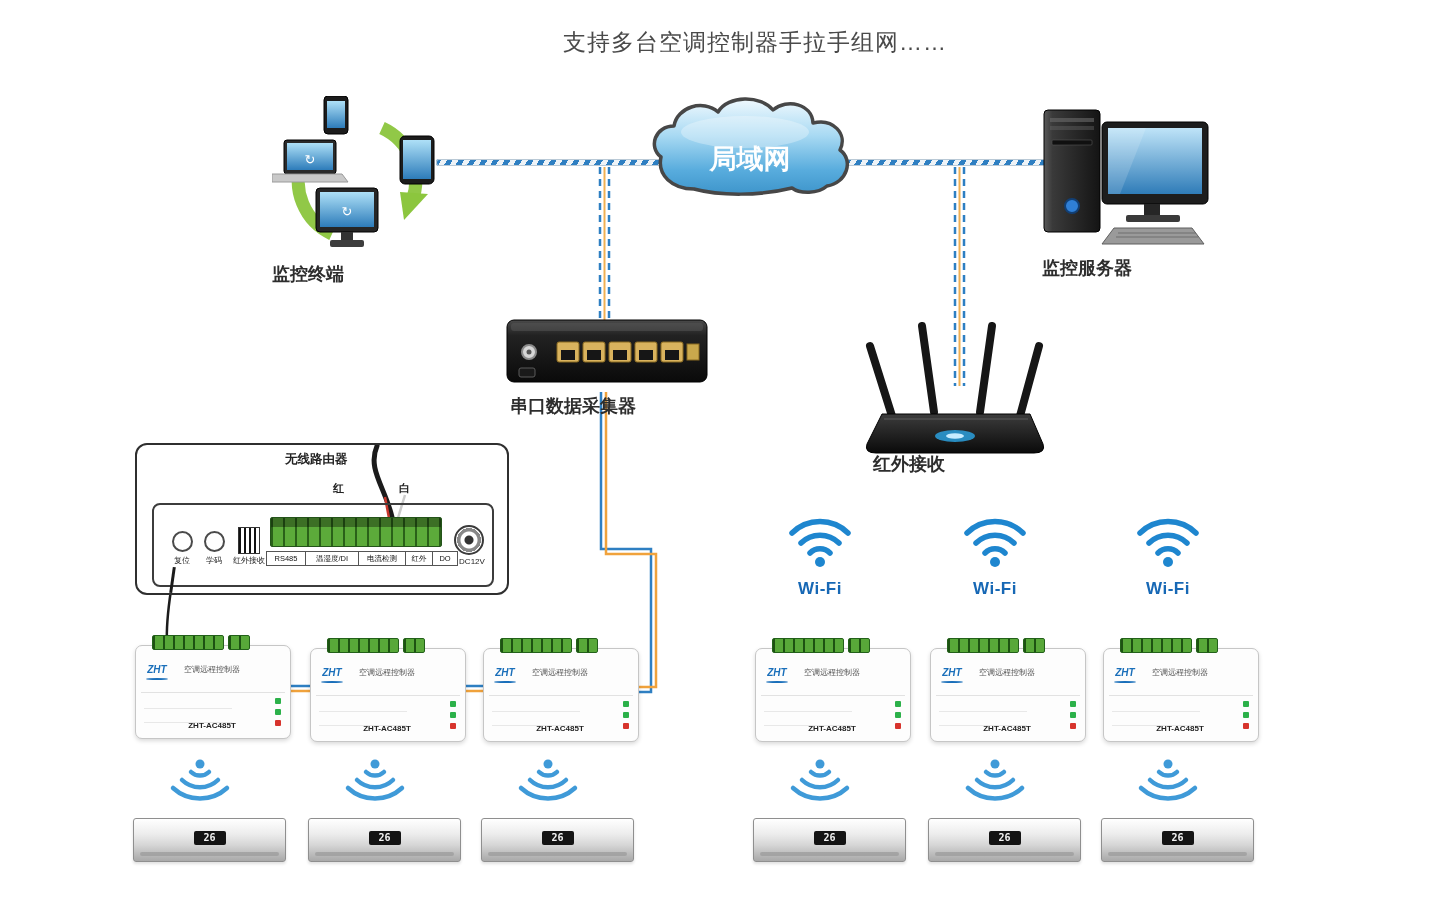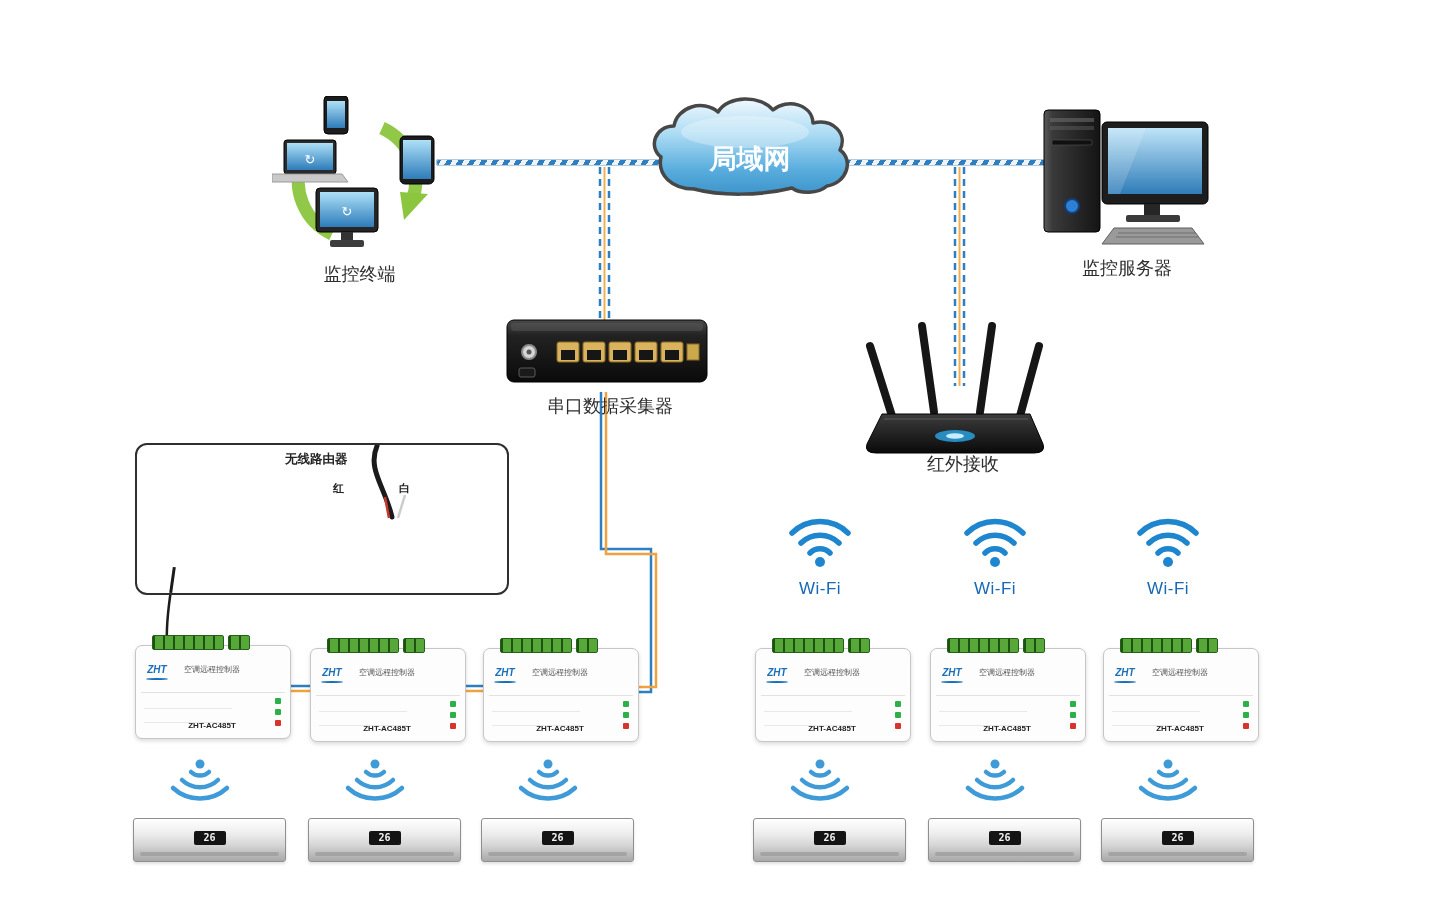--- a/index.html
+++ b/index.html
@@ -1,20 +1,20 @@
 <!DOCTYPE html>
 <html><head>
 <meta charset="utf-8">
 <style>
   html,body{margin:0;padding:0;background:#fff;}
   .canvas{position:relative;width:1441px;height:908px;background:#ffffff;overflow:hidden;
           font-family:"Liberation Sans",sans-serif;}
   .abs{position:absolute;}
   .title{font-size:23px;color:#4a4a4a;letter-spacing:1px;text-align:center;}
-  .label{font-size:18px;font-weight:400;color:#2d2d2d;text-align:center;}
+  .label{font-size:18px;font-weight:700;color:#2d2d2d;}
   .stripe{height:7px;border-radius:3px;
           background:repeating-linear-gradient(120deg,#2e7fc2 0 5px,#eef3f7 5px 10px);
           box-shadow:0 0 0 1px #b9c9d6 inset;}
   
   .bdash{stroke:#2e7fc2;stroke-width:2.5;stroke-dasharray:7 5;}
   .osolid{stroke:#f0b052;stroke-width:2;}
   .bline{stroke:#2e7fc2;stroke-width:2.5;fill:none;}
   .oline{stroke:#f0a23c;stroke-width:2.5;fill:none;}
   .kline{stroke:#1c1c1c;stroke-width:2.5;fill:none;}
   
@@ -49,21 +49,21 @@
   .cdiv{position:absolute;left:5px;right:5px;top:46px;border-top:1px solid #e2e2e2;}
   .led{position:absolute;right:9px;width:6px;height:6px;border-radius:1px;}
   .g1{top:52px;background:#2cb14a;}
   .g2{top:63px;background:#2cb14a;}
   .r1{top:74px;background:#d7342d;}
   .groove{position:absolute;left:8px;width:88px;height:1px;background:#e8e8e8;}
   .gr1{top:62px;}
   .gr2{top:76px;}
   
   .wifiwrap{width:72px;text-align:center;}
-  .wifilabel{margin-top:5px;font-size:17px;font-weight:400;color:#1768b5;letter-spacing:.5px;}
+  .wifilabel{margin-top:5px;font-size:17px;font-weight:700;color:#1768b5;letter-spacing:.5px;}
   
   .ac{width:135px;height:42px;border:1px solid #8f8f8f;border-radius:3px;
       background:linear-gradient(180deg,#ffffff,#ededed 35%,#d6d6d6 62%,#bdbdbd 82%,#a9a9a9);
       box-shadow:inset 0 1px 0 #fff,0 2px 3px rgba(0,0,0,.12);padding-left:16px;}
   .acdisplay{position:absolute;left:50%;top:12px;transform:translateX(-50%);width:32px;height:14px;background:#141414;
              border-radius:2px;color:#f2f2f2;text-align:center;
              font-family:"DejaVu Sans Mono",monospace;font-weight:700;font-size:10px;line-height:14px;}
   .acvent{position:absolute;left:6px;right:6px;bottom:5px;height:4px;background:#9e9e9e;border-radius:2px;opacity:.8;}
 </style>
 </head>
@@ -91,20 +91,21 @@
       <line x1="263" y1="691" x2="312" y2="691" class="oline"></line>
       <line x1="438" y1="686" x2="485" y2="686" class="bline"></line>
       <line x1="438" y1="691" x2="485" y2="691" class="oline"></line>
     </g>
     <path d="M171,590 C168,610 166,625 167,644" class="kline"></path>
   </svg>
 
   <div class="abs stripe" style="left:436px;top:159px;width:226px"></div>
   <div class="abs stripe" style="left:846px;top:159px;width:212px"></div>
 
+  <div class="abs title" style="left:440px;top:27px;width:630px">支持多台空调控制器手拉手组网……</div>
 
   <svg class="abs" style="left:640px;top:92px" width="220" height="125" viewBox="0 0 220 125">
     <defs>
       <linearGradient id="cloudg" x1="0" y1="0" x2="0" y2="1">
         <stop offset="0" stop-color="#f0f9fe"></stop>
           <stop offset="0.38" stop-color="#a9daf3"></stop>
         <stop offset="0.75" stop-color="#58acdd"></stop>
           <stop offset="1" stop-color="#3e95cb"></stop>
       </linearGradient>
     </defs>
@@ -231,20 +232,38 @@
 
   <div class="abs inset" style="left:135px;top:443px;width:370px;height:148px">
     <span class="insetTitle">无线路由器</span>
     <svg class="abs" style="left:218px;top:0" width="80" height="76" viewBox="0 0 80 76">
       <path d="M22,1 C12,24 30,42 37,72" fill="none" stroke="#1b1b1b" stroke-width="5" stroke-linecap="round"></path>
       <path d="M30,52 L34,73" stroke="#c8372d" stroke-width="2.5" fill="none"></path>
       <path d="M50,50 L43,73" stroke="#cccccc" stroke-width="2.5" fill="none"></path>
     </svg>
     <span class="wlabel" style="left:196px;top:36px">红</span>
     <span class="wlabel" style="left:262px;top:36px">白</span>
+    <div class="panel">
+      <span class="pbtn" style="left:18px;top:26px"></span>
+      <span class="pbtn" style="left:50px;top:26px"></span>
+      <span class="plabel" style="left:10px;top:50px;width:36px">复位</span>
+      <span class="plabel" style="left:42px;top:50px;width:36px">学码</span>
+      <div class="barcode" style="left:84px;top:22px"></div>
+      <span class="plabel" style="left:70px;top:50px;width:50px">红外接收</span>
+      <div class="strip"></div>
+      <div class="portrow">
+        <span class="port" style="width:38px">RS485</span>
+        <span class="port" style="width:52px">温湿度/DI</span>
+        <span class="port" style="width:46px">电流检测</span>
+        <span class="port" style="width:26px">红外</span>
+        <span class="port" style="width:24px">DO</span>
+      </div>
+      <span class="dcjack"></span>
+      <span class="plabel" style="left:298px;top:52px;width:40px">DC12V</span>
+    </div>
     <div class="cableInBox"></div>
   </div>
 
 <div class="abs ctrl" style="left: 135px; top: 645px;">
     <div class="tblock"></div>
     <div class="tblock2"></div>
     <span class="clogo">ZHT</span>
     <span class="cname">空调远程控制器</span>
     <span class="cmodel">ZHT-AC485T</span>
     <div class="cdiv"></div>

